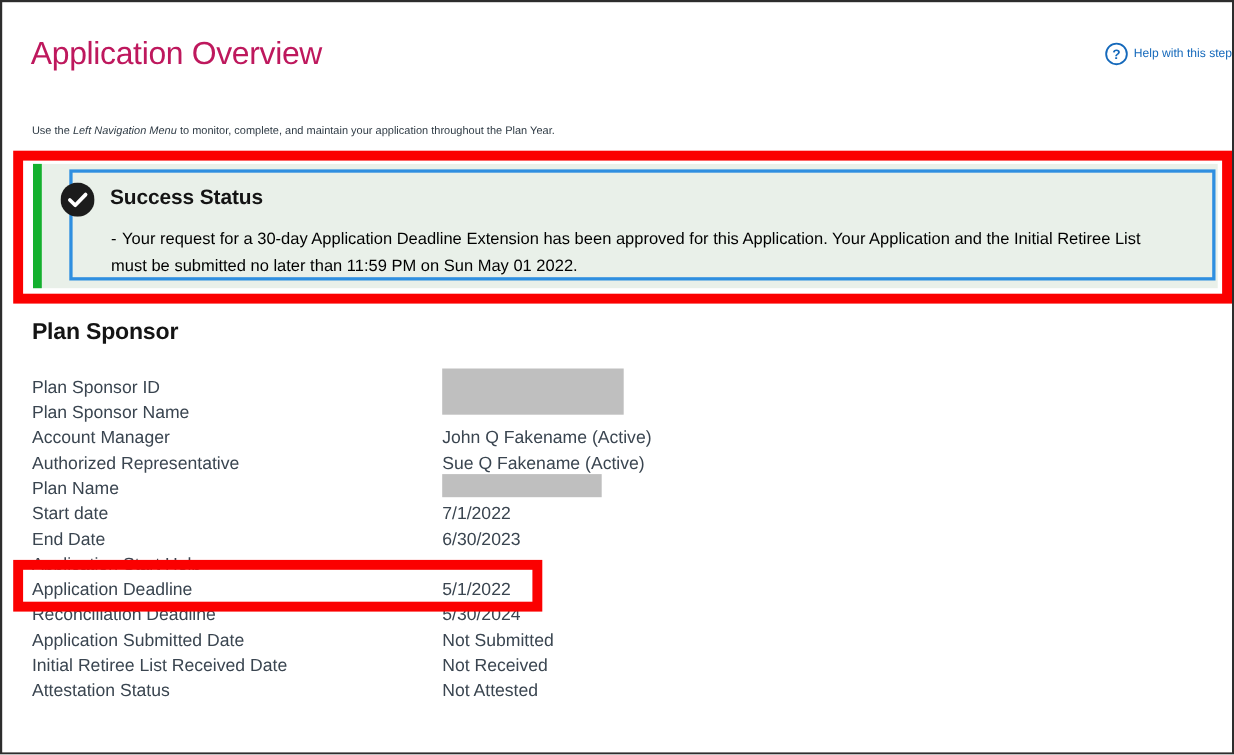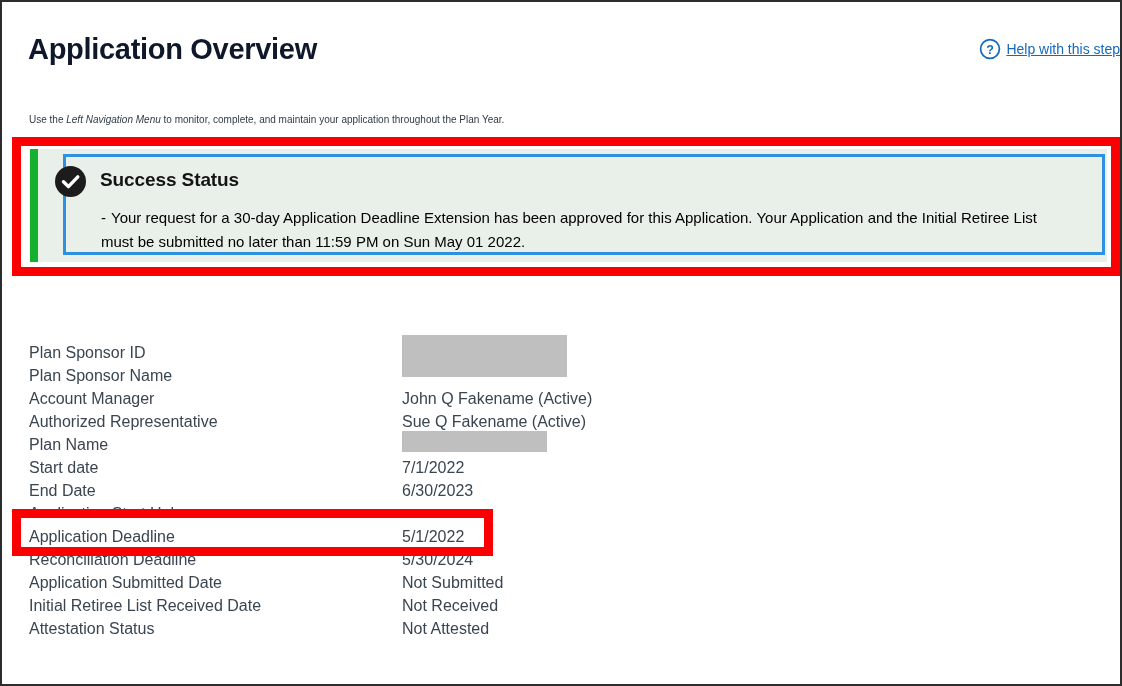--- a/index.html
+++ b/index.html
@@ -19,44 +19,43 @@
     border: 2px solid #2d2d2d;
     overflow: hidden;
   }
 
   
   .page-title {
     position: absolute;
     left: 26px;
     top: 31px;
     font-size: 29px;
-    font-weight: bold;
+    font-weight: normal;
     letter-spacing: -0.3px;
-    color: #0f172a;
+    color: #be185d;
     white-space: nowrap;
   }
 
   .help-link {
     position: absolute;
     right: 0px;
     top: 36px;
     display: flex;
     align-items: center;
     gap: 5px;
     cursor: pointer;
   }
   .help-icon {
     width: 22px;
     height: 22px;
     flex: 0 0 22px;
   }
   .help-text {
-    font-size: 14px;
+    font-size: 11px;
     color: #1569bb;
-    text-decoration: underline;
     white-space: nowrap;
   }
 
   .intro-line {
     position: absolute;
     left: 27px;
     top: 112px;
     font-size: 10px;
     color: #2f3b45;
     white-space: nowrap;
@@ -222,20 +221,21 @@
       <path d="M8.5 15.8 L13.4 20.6 L22.8 10.9" fill="none" stroke="#ffffff" stroke-width="3.4" stroke-linecap="round" stroke-linejoin="round"></path>
     </svg>
   </span>
 
   <div class="alert-title">Success Status</div>
 
   <div class="alert-body">
     <span class="dash">-</span><span>Your request for a 30-day Application Deadline Extension has been approved for this Application. Your Application and the Initial Retiree List must be submitted no later than 11:59 PM on Sun May 01 2022.</span>
   </div>
 
+  <h2 class="section-title">Plan Sponsor</h2>
 
   <div class="detail-list">
     <div class="detail-row">
       <span class="detail-label">Plan Sponsor ID</span>
       <span class="detail-value"></span>
     </div>
     <div class="detail-row">
       <span class="detail-label">Plan Sponsor Name</span>
       <span class="detail-value"></span>
     </div>

